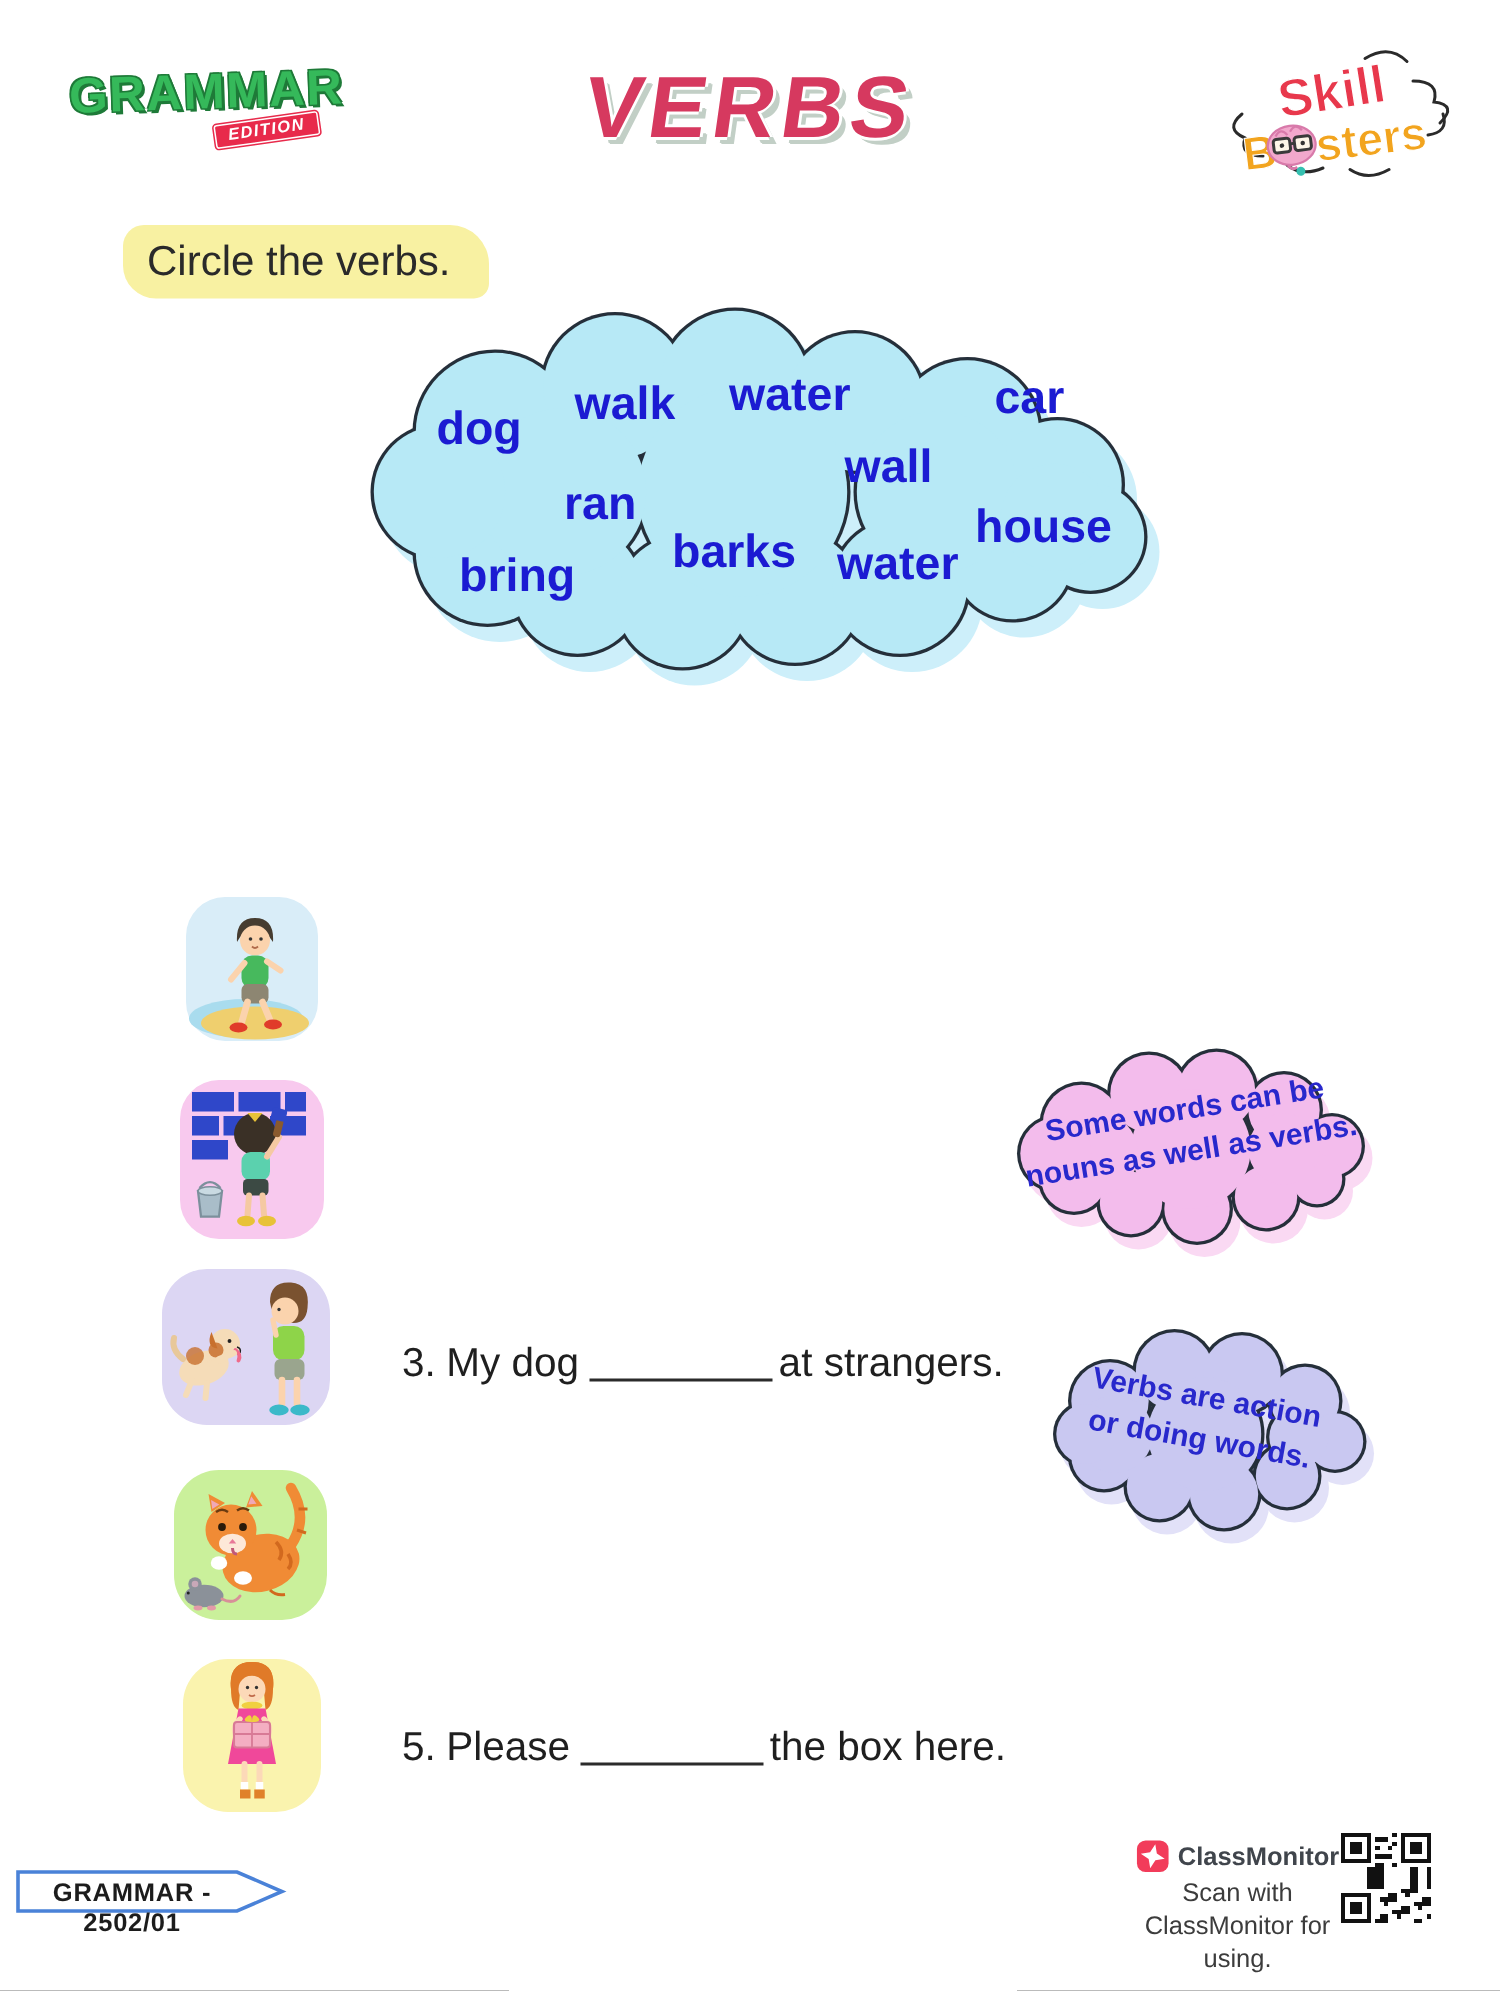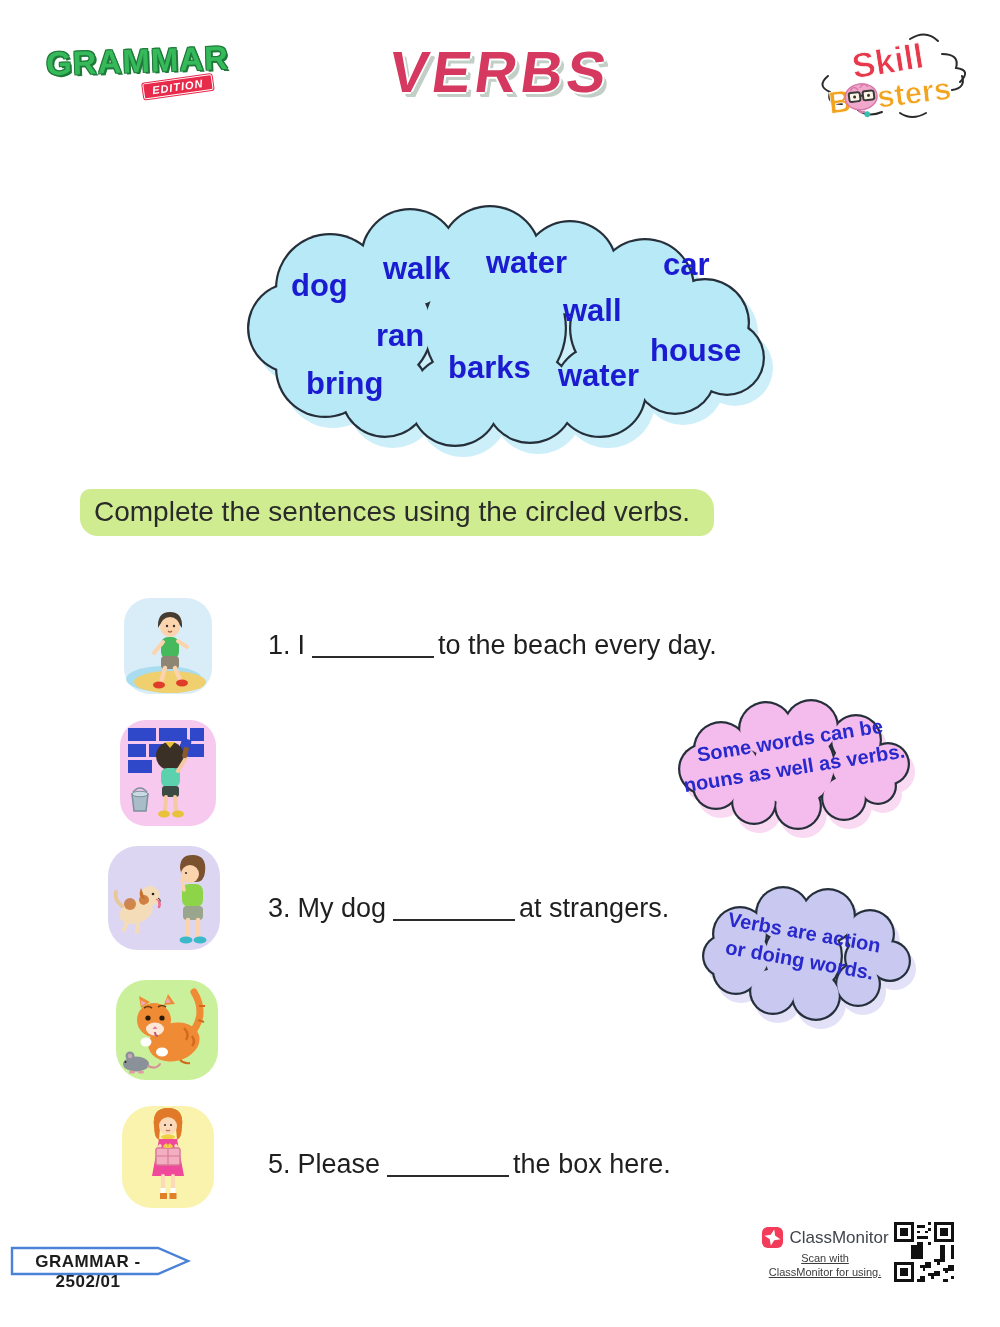--- a/index.html
+++ b/index.html
@@ -48,22 +48,22 @@
   .callout-pink .callout-text{left:14px;top:32px;width:224px;transform:rotate(-9deg);}
   .callout-purple{left:688px;top:876px;width:232px;height:162px;}
   .callout-purple .callout-text{left:16px;top:42px;width:196px;transform:rotate(10deg);}
 
   
   .code-badge{position:absolute;left:10px;top:1246px;width:182px;height:30px;}
   .code-badge .code-text{position:absolute;left:0;top:6px;width:156px;text-align:center;
         font-size:17px;font-weight:700;letter-spacing:0.5px;color:#1c1c1c;}
   .cm-block{position:absolute;left:752px;top:1226px;width:146px;text-align:center;}
   .cm-row{display:flex;align-items:center;justify-content:center;gap:5px;}
-  .cm-brand{font-size:17px;font-weight:400;color:#40454c;}
-  .cm-caption{font-size:11px;color:#3c3c3c;line-height:1.3;margin-top:2px;text-decoration:underline;}
+  .cm-brand{font-size:17px;font-weight:700;color:#40454c;}
+  .cm-caption{font-size:17px;color:#3c3c3c;line-height:1.3;margin-top:2px;}
   .qr{position:absolute;left:894px;top:1222px;width:60px;height:60px;}
 </style>
 </head>
 <body>
 
 <div class="page">
 
   <div class="grammar-logo">
     <span class="grammar-word">GRAMMAR</span>
     <span class="edition-tag">EDITION</span>
@@ -95,20 +95,21 @@
         <circle cx="42.5" cy="66.5" r="1.5" fill="#333"></circle>
           <circle cx="56.5" cy="66.5" r="1.5" fill="#333"></circle>
         <path d="M48,66 h3" stroke="#3a3a3a" stroke-width="2"></path>
         <path d="M45,80 q2,4 6,2" stroke="#d87aaa" stroke-width="2" fill="none"></path>
         <circle cx="53" cy="85" r="3" fill="#35c0b0"></circle>
         <text x="65" y="80" font-size="31" font-weight="bold" fill="#f2a41e" stroke="#ffffff" stroke-width="0.7" style="font-family:'Liberation Sans',sans-serif">sters</text>
       </g>
     </svg>
   </div>
 
+  <div class="hl hl-yellow">Circle the verbs.</div>
 
   <div class="word-cloud">
       <svg viewBox="0 0 545 265" width="100%" height="100%">
         <g>
           <circle cx="103" cy="95" r="55" fill="#cdeffa"></circle>
           <circle cx="183" cy="65" r="50" fill="#cdeffa"></circle>
           <circle cx="263" cy="64" r="52" fill="#cdeffa"></circle>
           <circle cx="343" cy="75" r="48" fill="#cdeffa"></circle>
           <circle cx="418" cy="95" r="50" fill="#cdeffa"></circle>
           <circle cx="478" cy="130" r="45" fill="#cdeffa"></circle>
@@ -171,44 +172,40 @@
     <span class="cloud-word" style="left:251px;top:42px">water</span>
     <span class="cloud-word" style="left:428px;top:44px">car</span>
     <span class="cloud-word" style="left:328px;top:90px">wall</span>
     <span class="cloud-word" style="left:141px;top:115px">ran</span>
     <span class="cloud-word" style="left:415px;top:130px">house</span>
     <span class="cloud-word" style="left:71px;top:163px">bring</span>
     <span class="cloud-word" style="left:213px;top:147px">barks</span>
     <span class="cloud-word" style="left:323px;top:155px">water</span>
   </div>
 
-  <div class="hl hl-green">Complete the sentences using the circled verbs.</div>
 
   <div class="illus" style="left:118px;top:598px;width:100px;height:102px">
     <svg viewBox="0 0 100 102">
       <rect x="6" y="0" width="88" height="96" rx="26" fill="#d9edf8"></rect>
       <ellipse cx="46" cy="81" rx="38" ry="13" fill="#a9dcee"></ellipse>
       <ellipse cx="52" cy="84" rx="36" ry="11" fill="#efcf6e"></ellipse>
       <path d="M40,30 Q39,14 52,14 Q65,14 64,30 Q58,21 52,22 Q44,22 40,30 Z" fill="#463c30"></path>
       <circle cx="52" cy="29" r="10" fill="#fbd3ad"></circle>
       <circle cx="49" cy="28" r="1.2" fill="#333"></circle>
         <circle cx="56" cy="28" r="1.2" fill="#333"></circle>
       <path d="M50,33 q2,2 4,0" stroke="#b06a4a" stroke-width="1.2" fill="none"></path>
       <rect x="43" y="39" width="18" height="22" rx="7" fill="#47b95d"></rect>
       <path d="M45,44 L36,55" stroke="#fbd3ad" stroke-width="4" stroke-linecap="round"></path>
       <path d="M60,43 L69,49" stroke="#fbd3ad" stroke-width="4" stroke-linecap="round"></path>
       <rect x="43" y="58" width="18" height="13" rx="4" fill="#8d8672"></rect>
       <path d="M47,70 L43,84" stroke="#fbd3ad" stroke-width="4.5" stroke-linecap="round"></path>
       <path d="M57,70 L62,82" stroke="#fbd3ad" stroke-width="4.5" stroke-linecap="round"></path>
       <ellipse cx="41" cy="87" rx="6" ry="3.4" fill="#e03c2a"></ellipse>
       <ellipse cx="64" cy="85" rx="6" ry="3.4" fill="#e03c2a"></ellipse>
     </svg>
-  </div>
-  <div class="sentence" style="top:630px">
-    <span class="sent-num">1.</span><span>I</span><span class="blank"></span><span>to the beach every day.</span>
   </div>
 
   <div class="illus" style="left:112px;top:718px;width:112px;height:116px">
     <svg viewBox="0 0 112 116">
       <rect x="8" y="2" width="96" height="106" rx="26" fill="#f8c9ee"></rect>
       <g fill="#2f47c9">
         <rect x="16" y="10" width="28" height="13"></rect>
           <rect x="47" y="10" width="28" height="13"></rect>
           <rect x="78" y="10" width="14" height="13"></rect>
         <rect x="16" y="26" width="18" height="13"></rect>

